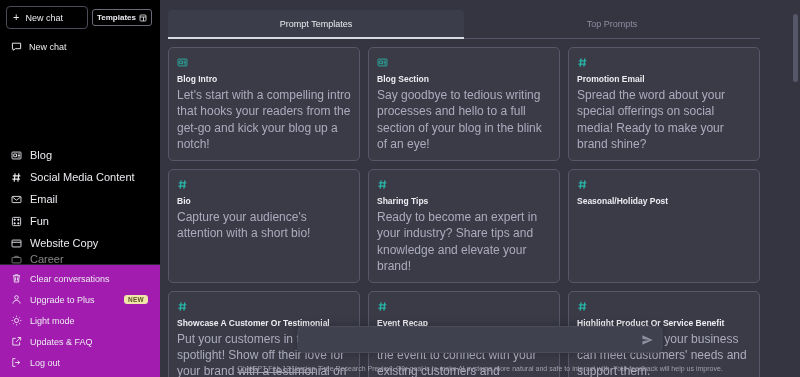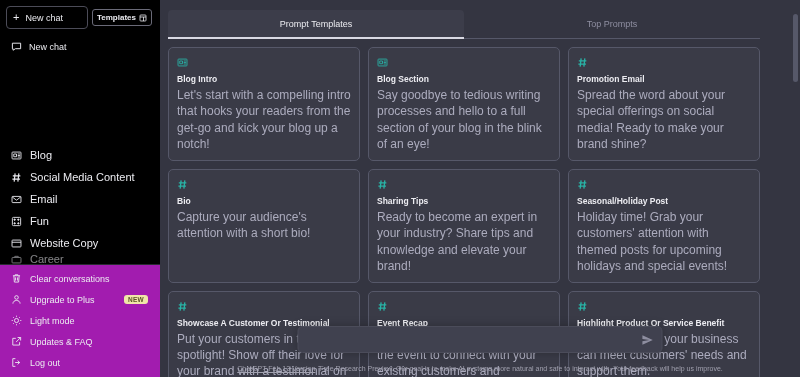--- a/index.html
+++ b/index.html
@@ -420,21 +420,20 @@
             <div class="card-title">Sharing Tips</div>
             <div class="card-desc">Ready to become an expert in your industry? Share tips and knowledge and elevate your brand!</div>
           </div>
           <div class="card">
             <span class="card-ic">
               <svg viewBox="0 0 16 16" fill="none" stroke="currentColor" stroke-width="1.9">
                 <path d="M6 2L4.6 14M11.4 2L10 14M2.6 5.6h11M2 10.4h11"></path>
               </svg>
             </span>
             <div class="card-title">Seasonal/Holiday Post</div>
-            <div class="card-desc">Holiday time! Grab your customers' attention with themed posts for upcoming holidays and special events!</div>
           </div>
           <div class="card">
             <span class="card-ic">
               <svg viewBox="0 0 16 16" fill="none" stroke="currentColor" stroke-width="1.9">
                 <path d="M6 2L4.6 14M11.4 2L10 14M2.6 5.6h11M2 10.4h11"></path>
               </svg>
             </span>
             <div class="card-title">Showcase A Customer Or Testimonial</div>
             <div class="card-desc">Put your customers in the spotlight! Show off their love for your brand with a testimonial on social media.</div>
           </div>

